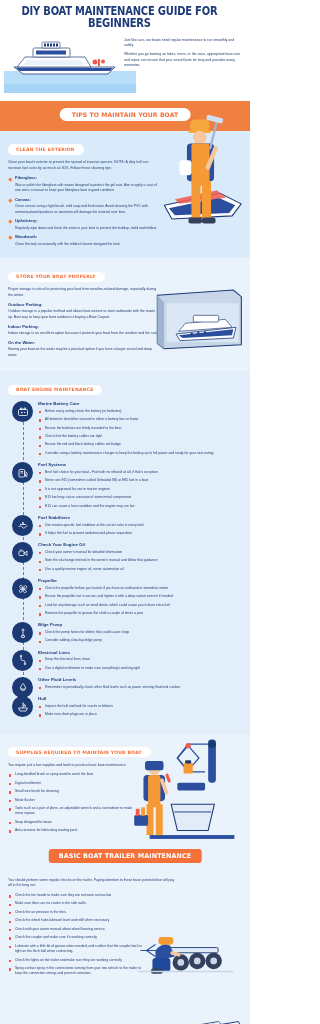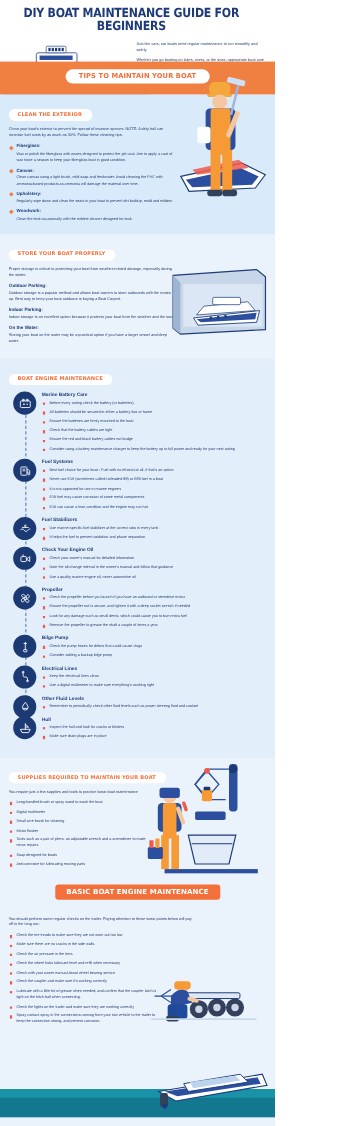--- a/index.html
+++ b/index.html
@@ -5,21 +5,21 @@
   * { box-sizing: border-box; margin:0; padding:0; }
   html,body { background:#ffffff; }
   body {
     width:250px; height:1024px; position:relative; overflow:hidden;
     font-family:"Liberation Sans", sans-serif;
     color:#1d3b78;
   }
   .page { width:250px; height:1024px; position:relative; background:#eaf2fb; }
 
   
-  .header { position:relative; height:56px; background:#ffffff; padding:6px 8px 0 4px; }
+  .header { position:relative; height:101px; background:#ffffff; padding:6px 8px 0 4px; }
   .title {
     font-size:11.4px; font-weight:bold; letter-spacing:-0.2px;
     color:#1d3b78; line-height:1.05; text-align:center;
     font-family:"DejaVu Sans", sans-serif; font-stretch:condensed;
     transform:scaleX(0.97); transform-origin:left center;
   }
   .header-body { display:flex; margin-top:5px; }
   .header-art { width:120px; position:relative; height:58px; }
   .header-text { width:118px; padding-top:3px; }
   .header-text p { font-size:3.5px; line-height:1.55; color:#26406f; margin-bottom:3.4px; }
@@ -412,21 +412,21 @@
         <li>Small wire brush for cleaning</li>
         <li>Motor flusher</li>
         <li>Tools such as a pair of pliers, an adjustable wrench and a screwdriver to make minor repairs</li>
         <li>Soap designed for boats</li>
         <li>Anti-corrosive for lubricating moving parts</li>
       </ul>
     </div>
   </div>
 
   <div class="trailer-banner">
-    <div class="pill-center">BASIC BOAT ENGINE MAINTENANCE</div>
+    <div class="pill-center">BASIC BOAT TRAILER MAINTENANCE</div>
   </div>
 
   <div class="trailer-block">
     <svg class="trailer-art" viewBox="0 0 150 80">
       <path d="M6 34 H96" stroke="#2b4f9e" stroke-width="1.6"></path>
       <path d="M14 34 L26 26 M14 34 L26 42" stroke="#2b4f9e" stroke-width="1.4"></path>
       <rect x="40" y="30" width="70" height="7" rx="2" fill="#dfe9f6" stroke="#1d3b78" stroke-width="1.2"></rect>
       <circle cx="82" cy="48" r="11" fill="#34415c"></circle>
         <circle cx="82" cy="48" r="4.5" fill="#ccd6e6"></circle>
       <circle cx="104" cy="48" r="11" fill="#34415c"></circle>

